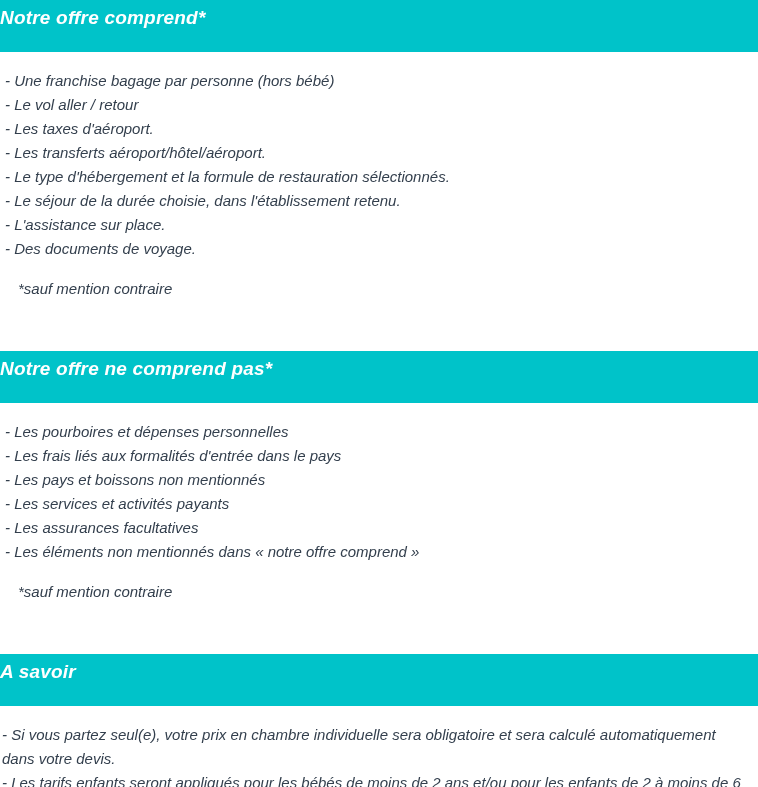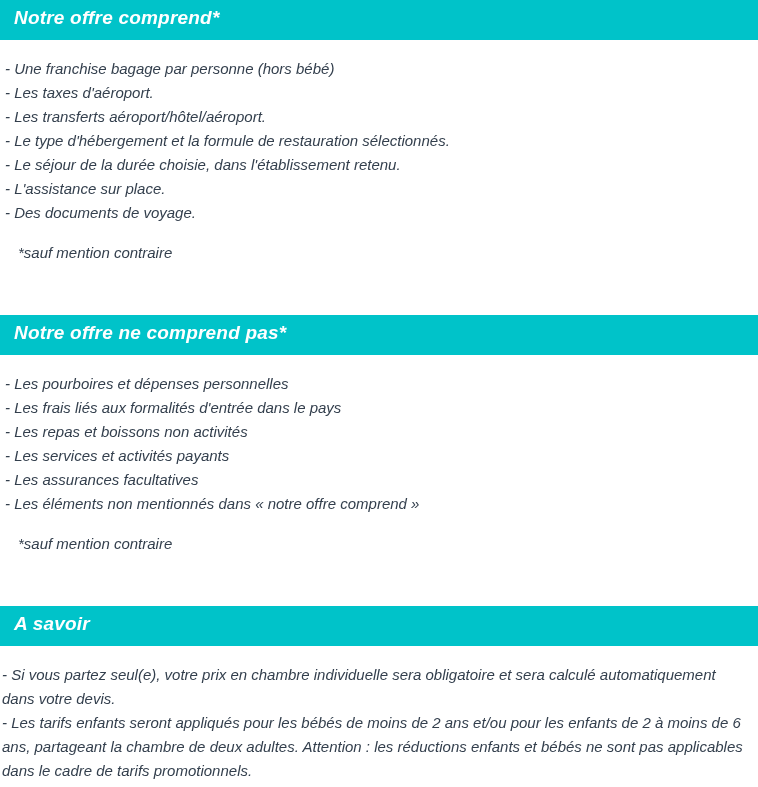--- a/index.html
+++ b/index.html
@@ -21,23 +21,22 @@
     color: var(--text);
   }
   .section { margin: 0 0 50px 0; }
   .section:last-child { margin-bottom: 2px; }
   .section-header {
     background: var(--accent);
     color: #ffffff;
     font-weight: bold;
     font-style: italic;
     font-size: 19px;
-    height: 40px;
+    height: 52px;
     line-height: 36px;
-    padding-left: 14px;
     letter-spacing: 0.2px;
   }
   .section-body {
     padding: 17px 8px 0 2px;
     font-size: 15px;
     line-height: 24px;
   }
   ul.offer-list {
     list-style: none;
     margin: 0;
@@ -56,38 +55,39 @@
 </head>
 <body>
 
 <div>
 
   <section class="section">
     <div class="section-header">Notre offre comprend*</div>
     <div class="section-body">
       <ul class="offer-list">
         <li>- Une franchise bagage par personne (hors bébé)</li>
+        <li>- Le vol aller / retour</li>
         <li>- Les taxes d'aéroport.</li>
         <li>- Les transferts aéroport/hôtel/aéroport.</li>
         <li>- Le type d'hébergement et la formule de restauration sélectionnés.</li>
         <li>- Le séjour de la durée choisie, dans l'établissement retenu.</li>
         <li>- L'assistance sur place.</li>
         <li>- Des documents de voyage.</li>
       </ul>
       <p class="footnote">*sauf mention contraire</p>
     </div>
   </section>
 
   <section class="section">
     <div class="section-header">Notre offre ne comprend pas*</div>
     <div class="section-body">
       <ul class="offer-list">
         <li>- Les pourboires et dépenses personnelles</li>
         <li>- Les frais liés aux formalités d'entrée dans le pays</li>
-        <li>- Les repas et boissons non activités</li>
+        <li>- Les pays et boissons non mentionnés</li>
         <li>- Les services et activités payants</li>
         <li>- Les assurances facultatives</li>
         <li>- Les éléments non mentionnés dans « notre offre comprend »</li>
       </ul>
       <p class="footnote">*sauf mention contraire</p>
     </div>
   </section>
 
   <section class="section">
     <div class="section-header">A savoir</div>

